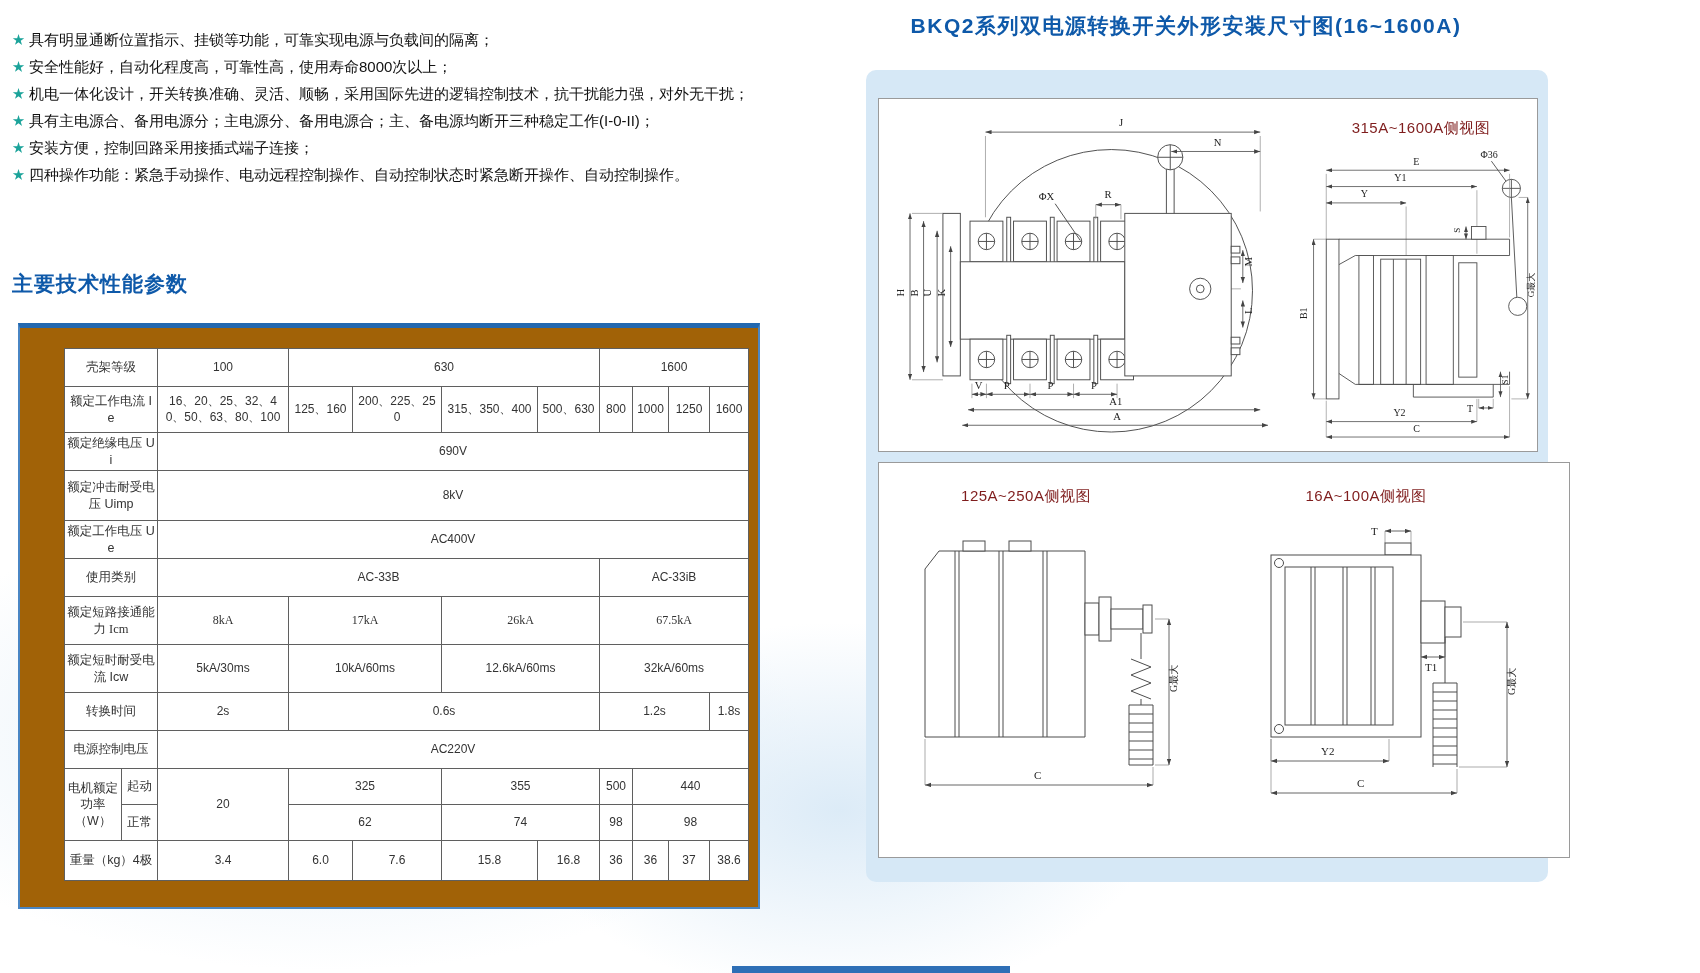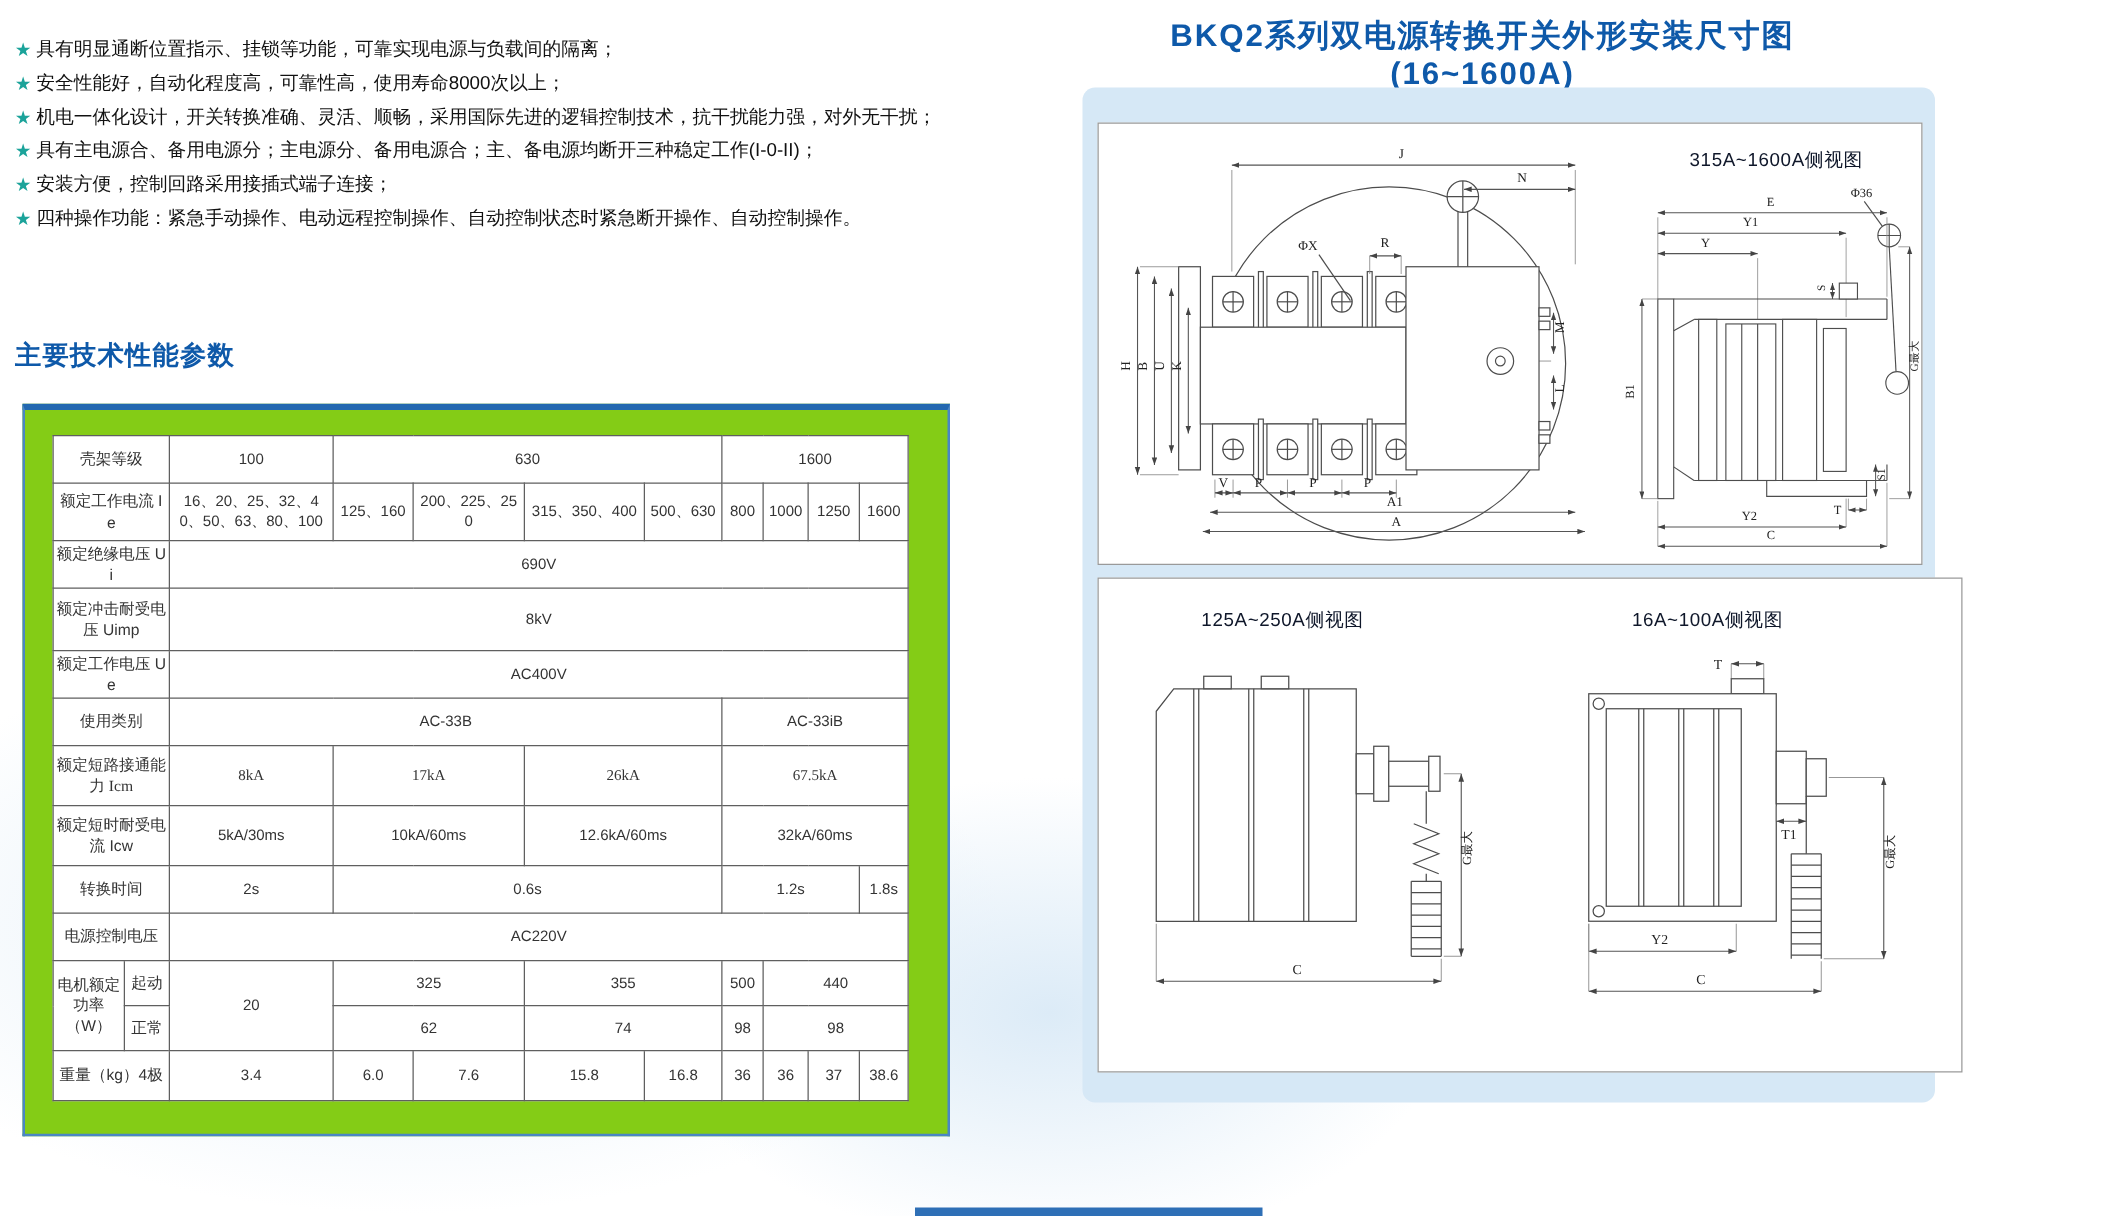--- a/index.html
+++ b/index.html
@@ -19,47 +19,47 @@
   
   .features{left:12px;top:26px;width:838px;font-size:15px;line-height:27px;color:#111;}
   .feature-row{display:flex;align-items:flex-start;}
   .feature-row .star{flex:0 0 17px;color:#1ba39a;font-size:13px;line-height:27px;}
   .feature-row .ftx{flex:1;}
 
   .left-heading{left:12px;top:270px;font-size:21px;font-weight:bold;color:#0e59a9;letter-spacing:1px;font-family:Liberation Mono, monospace;}
 
   .table-frame{
     left:18px;top:323px;width:742px;box-sizing:border-box;
-    background:#84cc16;
+    background:#a16207;
     border:2px solid #4a86c4;border-top:5px solid #2268b0;
-    padding:20px 26px 26px 22px;
+    padding:20px 26px 26px 44px;
   }
   table.spec{width:684px;table-layout:fixed;border-collapse:collapse;background:#ffffff;}
   table.spec td{
     border:1px solid #5f5f5f;text-align:center;vertical-align:middle;
     font-size:12px;color:#333;padding:1px 2px;line-height:1.3;
     word-break:break-all;
   }
   table.spec td.lbl{font-size:12.5px;color:#333;}
   table.spec tr{height:38px;}
   table.spec tr:nth-child(2){height:46px;}
   table.spec tr:nth-child(4){height:50px;}
   table.spec tr:nth-child(7){height:48px;font-family:Liberation Serif, serif;}
   table.spec tr:nth-child(8){height:48px;}
   table.spec tr:nth-child(11),table.spec tr:nth-child(12){height:36px;}
   table.spec tr:nth-child(13){height:40px;}
 
   
   .right-title{left:866px;top:12px;width:640px;text-align:center;
-    font-size:25px;font-weight:bold;color:#0e59a9;letter-spacing:1.5px;}
+    font-size:21px;font-weight:bold;color:#0e59a9;letter-spacing:1.5px;}
   .panel{left:866px;top:70px;width:682px;height:812px;background:#d6e8f6;border-radius:10px;}
   .dbox{position:absolute;background:#ffffff;border:1px solid #9a9a9a;}
   .box1{left:12px;top:28px;width:658px;height:352px;}
   .box2{left:12px;top:392px;width:658px;height:394px;padding-left:32px;}
-  .draw-title{position:absolute;font-size:15px;color:#0f172a;text-align:center;letter-spacing:0.5px;}
+  .draw-title{position:absolute;font-size:15px;color:#7f1d1d;text-align:center;letter-spacing:0.5px;}
   .t315{left:424px;top:20px;width:236px;}
   .t125{left:27px;top:24px;width:240px;}
   .t16{left:367px;top:24px;width:240px;}
   .svgabs{position:absolute;}
 
   svg .ln{stroke:#4d4d4d;stroke-width:1;fill:none;}
   svg .pt{stroke:#4d4d4d;stroke-width:1;fill:#ffffff;}
   svg .dim{stroke:#555555;stroke-width:0.9;fill:none;}
   svg .ext{stroke:#888888;stroke-width:0.7;fill:none;}
   svg text{font-family:"Liberation Serif",serif;font-size:11px;fill:#222;}

